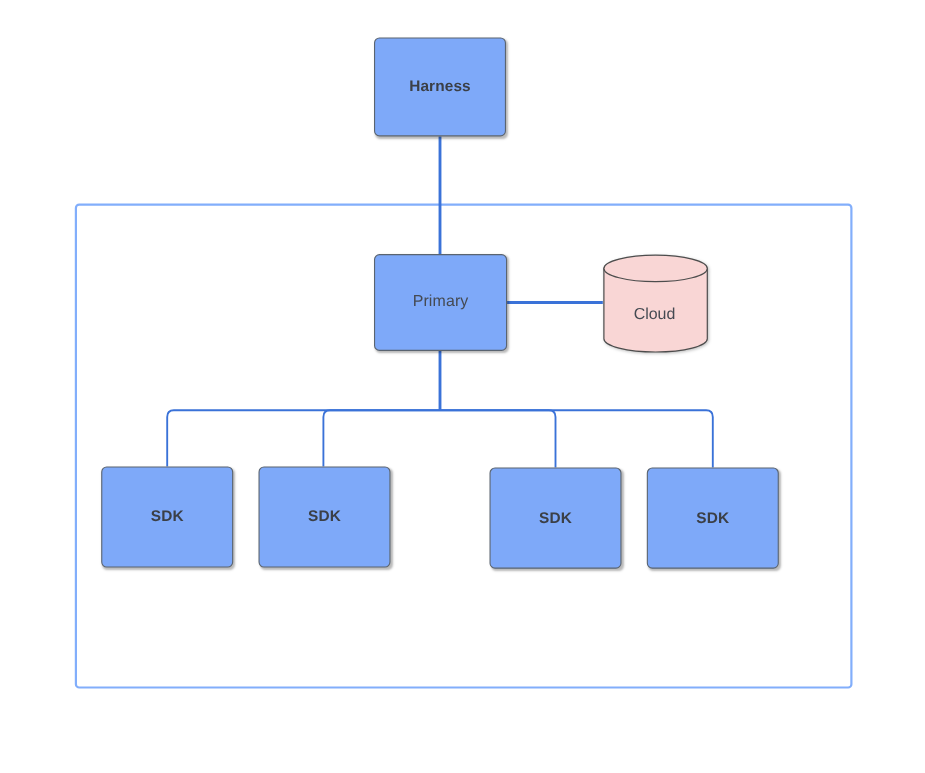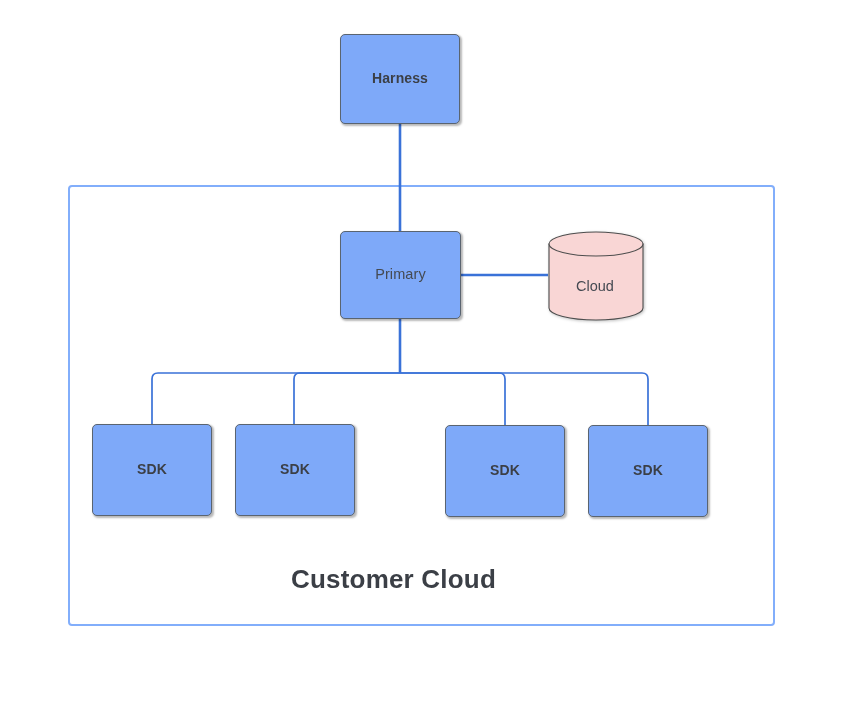--- a/index.html
+++ b/index.html
@@ -97,21 +97,20 @@
     pointer-events: none;
   }
   #links path, #links line { fill: none; }
 </style>
 </head>
 <body>
 
 <div id="canvas">
 
   <div id="cloud-container" style="left: 68px; top: 185px; width: 707px; height: 441px;"></div>
-  <div id="cloud-label" style="left: 68px; top: 564px; width: 651px;">Customer Cloud</div>
 
   <svg id="links" viewBox="0 0 841 703" xmlns="http://www.w3.org/2000/svg">
     <defs>
       <marker id="ah-up" markerWidth="10" markerHeight="10" refX="5" refY="8.6" orient="auto" markerUnits="userSpaceOnUse">
         <path d="M5,0.6 L9.2,9 L0.8,9 Z" fill="#3a72d8"></path>
       </marker>
       <marker id="ah-down" markerWidth="10" markerHeight="10" refX="5" refY="1.4" orient="auto" markerUnits="userSpaceOnUse">
         <path d="M5,9.4 L0.8,1 L9.2,1 Z" fill="#3a72d8"></path>
       </marker>
       <marker id="ah-left" markerWidth="10" markerHeight="10" refX="1.4" refY="5" orient="auto" markerUnits="userSpaceOnUse">

